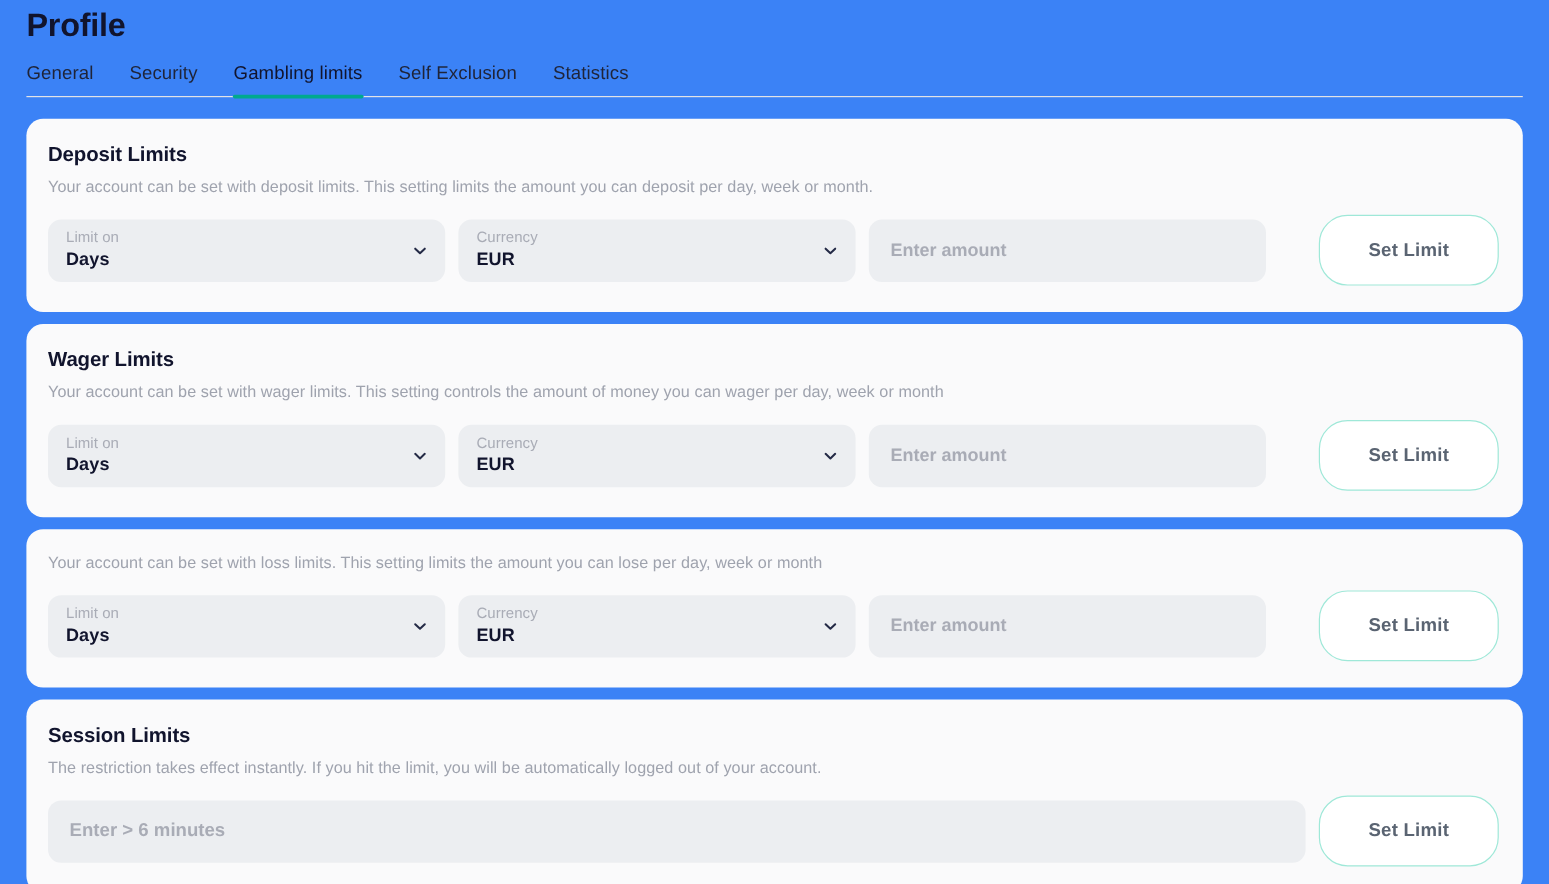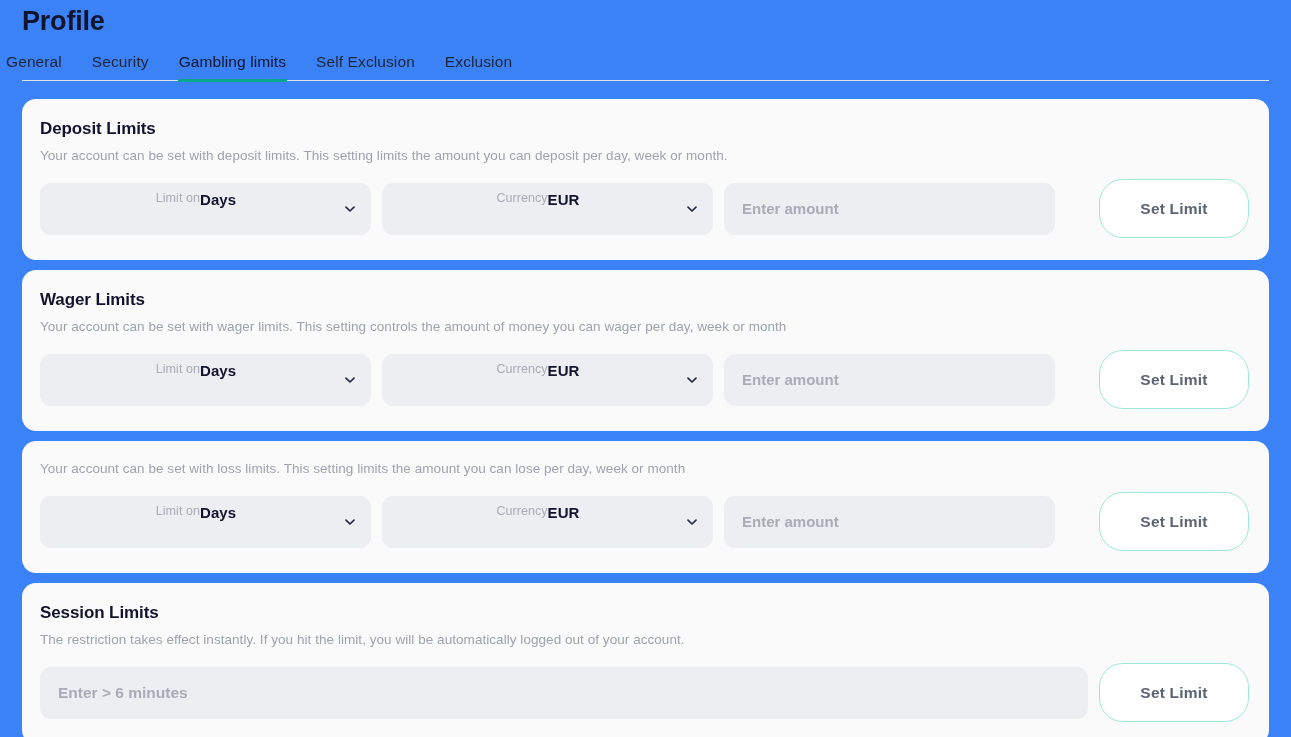--- a/index.html
+++ b/index.html
@@ -25,21 +25,21 @@
     font-weight: 700;
     color: #11142d;
     letter-spacing: -0.2px;
     padding: 6px 0 0 22px;
   }
 
   .tabs {
     display: flex;
     align-items: flex-end;
     gap: 30px;
-    padding: 19px 0 0 6px;
+    padding: 19px 0 0 22px;
     height: 44px;
     position: relative;
   }
   .tabs::after {
     content: "";
     position: absolute;
     left: 22px;
     right: 22px;
     bottom: 0;
     height: 1px;
@@ -108,21 +108,21 @@
   }
 
   
   .field {
     position: relative;
     background: #eceef1;
     border-radius: 11px;
     height: 52px;
     padding: 7px 34px 7px 15px;
     display: flex;
-    flex-direction: row;
+    flex-direction: column;
     justify-content: center;
     cursor: pointer;
   }
   .field.limit-on { width: 331px; flex: none; }
   .field.currency { width: 331px; flex: none; }
 
   .field-label {
     font-size: 12.5px;
     color: #a9acb6;
     line-height: 1.35;
@@ -206,21 +206,21 @@
 
 <div class="page">
 
   <h1 class="page-title">Profile</h1>
 
   <nav class="tabs">
     <div class="tab">General</div>
     <div class="tab">Security</div>
     <div class="tab active">Gambling limits</div>
     <div class="tab">Self Exclusion</div>
-    <div class="tab">Exclusion</div>
+    <div class="tab">Statistics</div>
   </nav>
 
   <div class="cards">
 
     <section class="card">
       <div class="card-title">Deposit Limits</div>
       <div class="card-desc">Your account can be set with deposit limits. This setting limits the amount you can deposit per day, week or month.</div>
       <div class="row">
 
         <div class="field limit-on">

